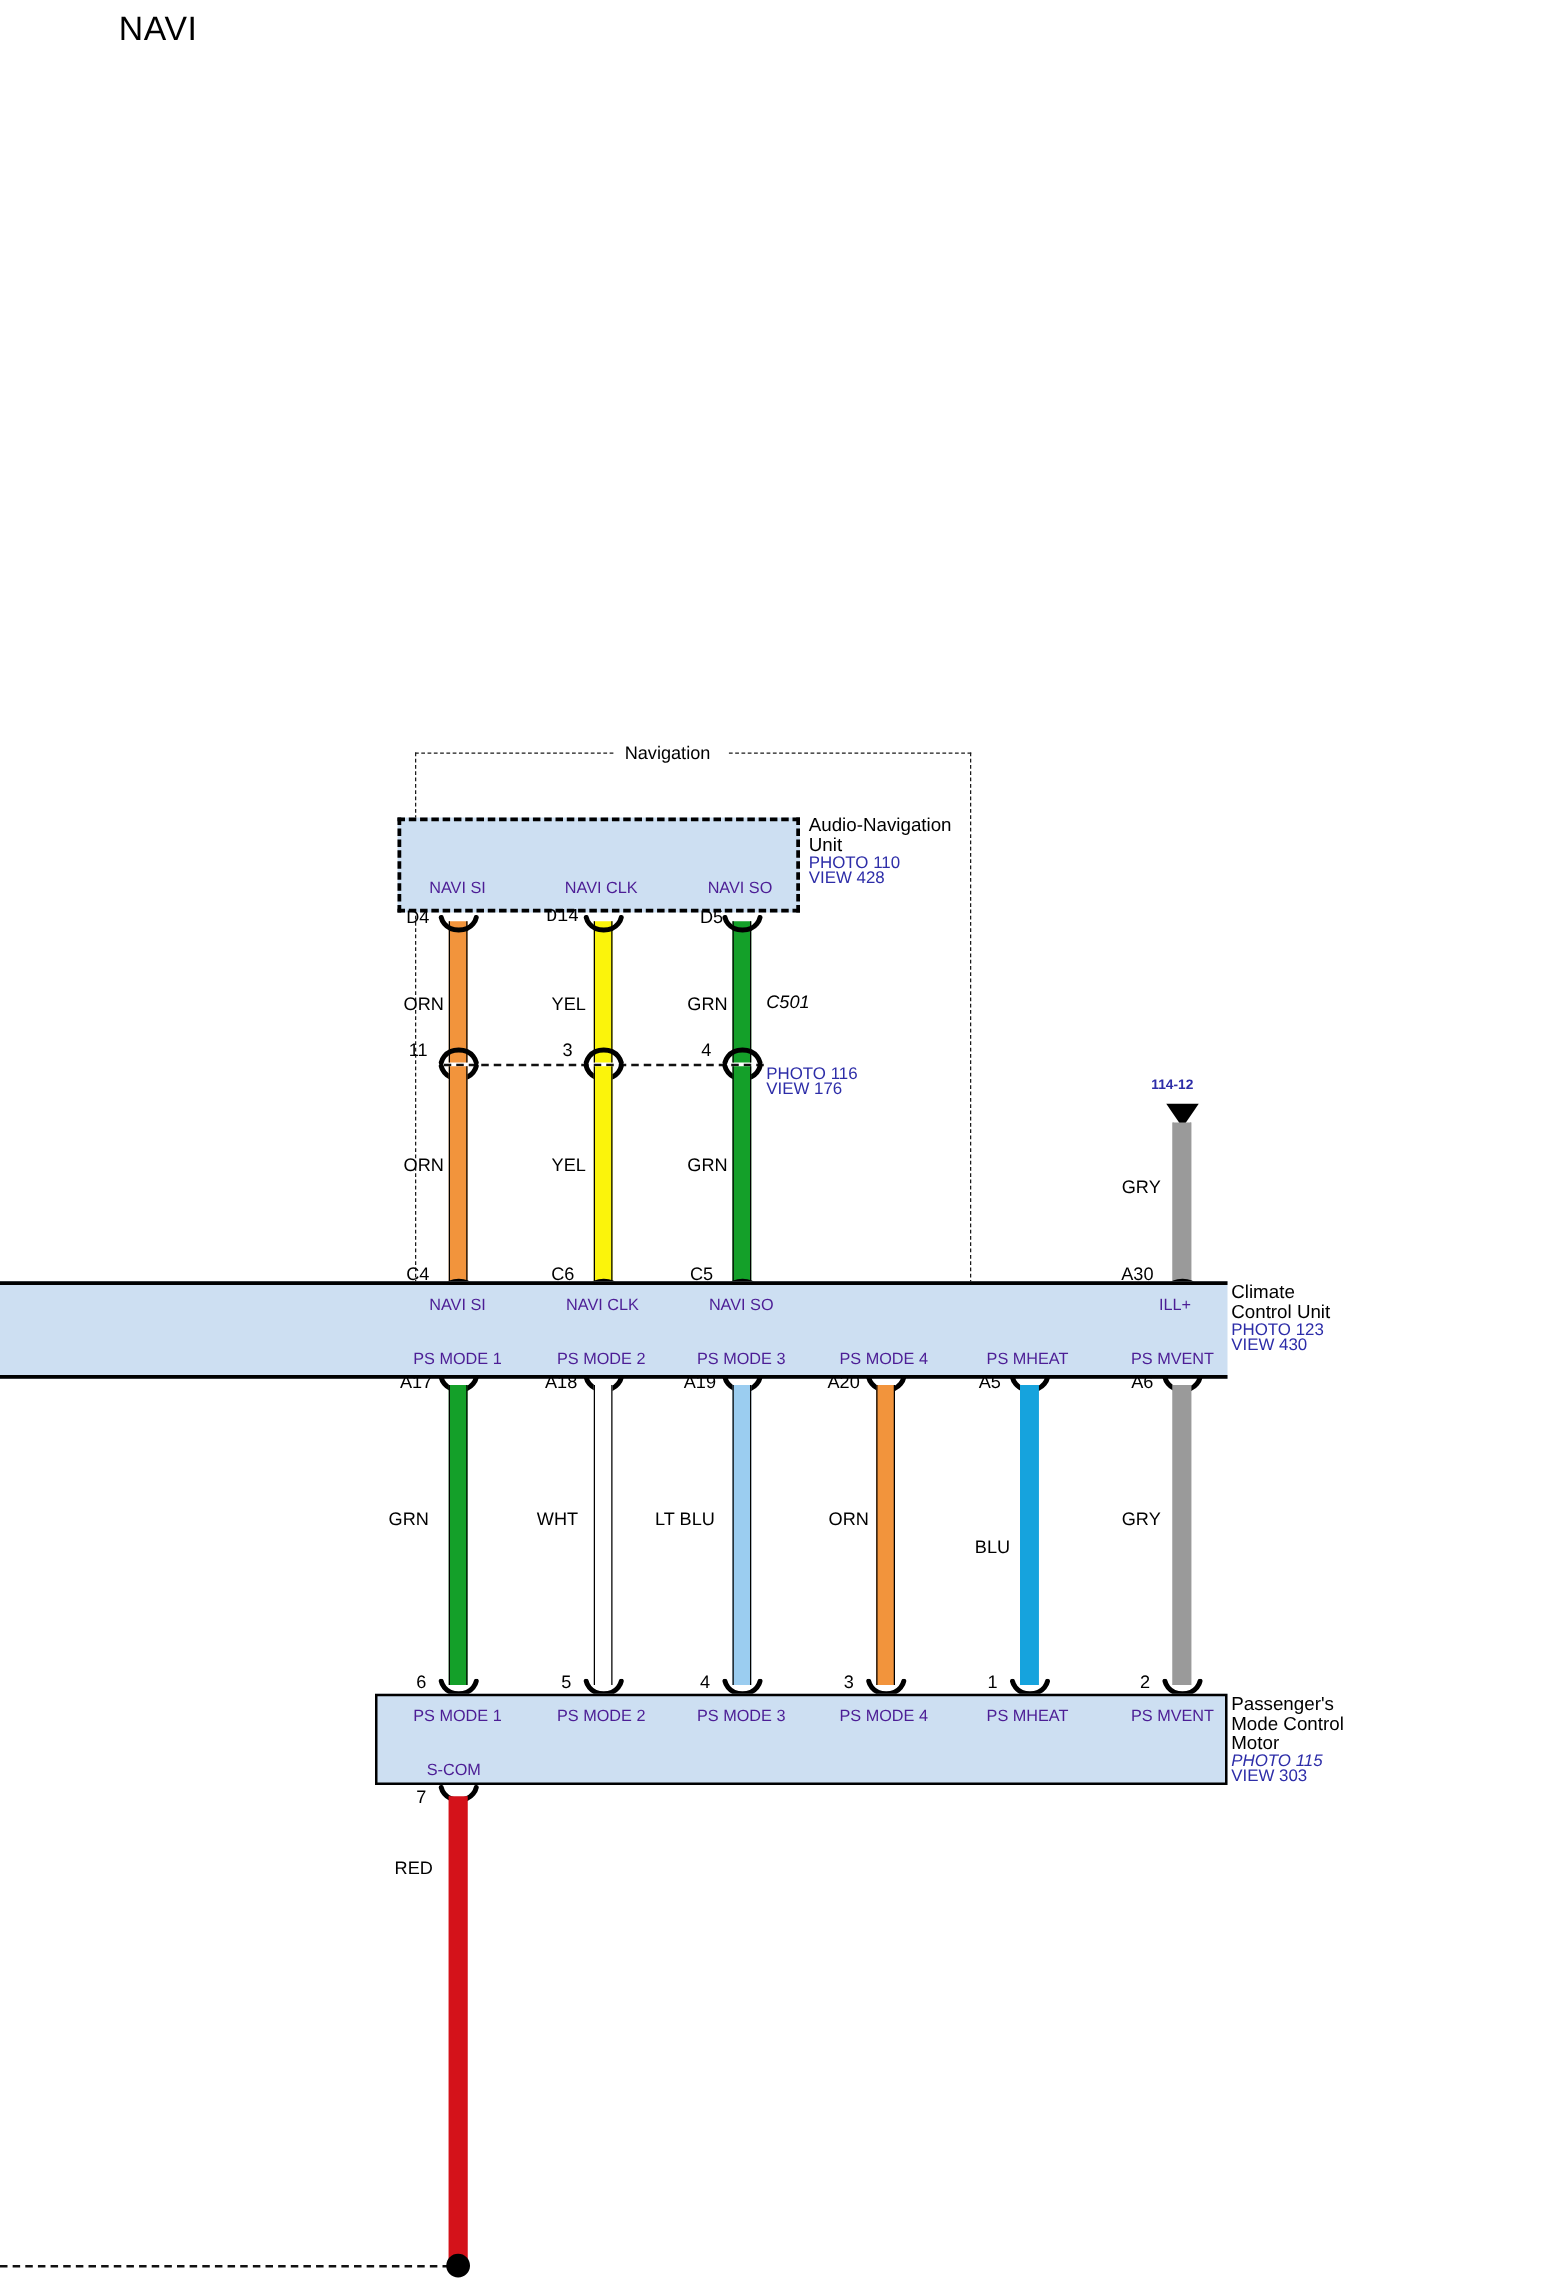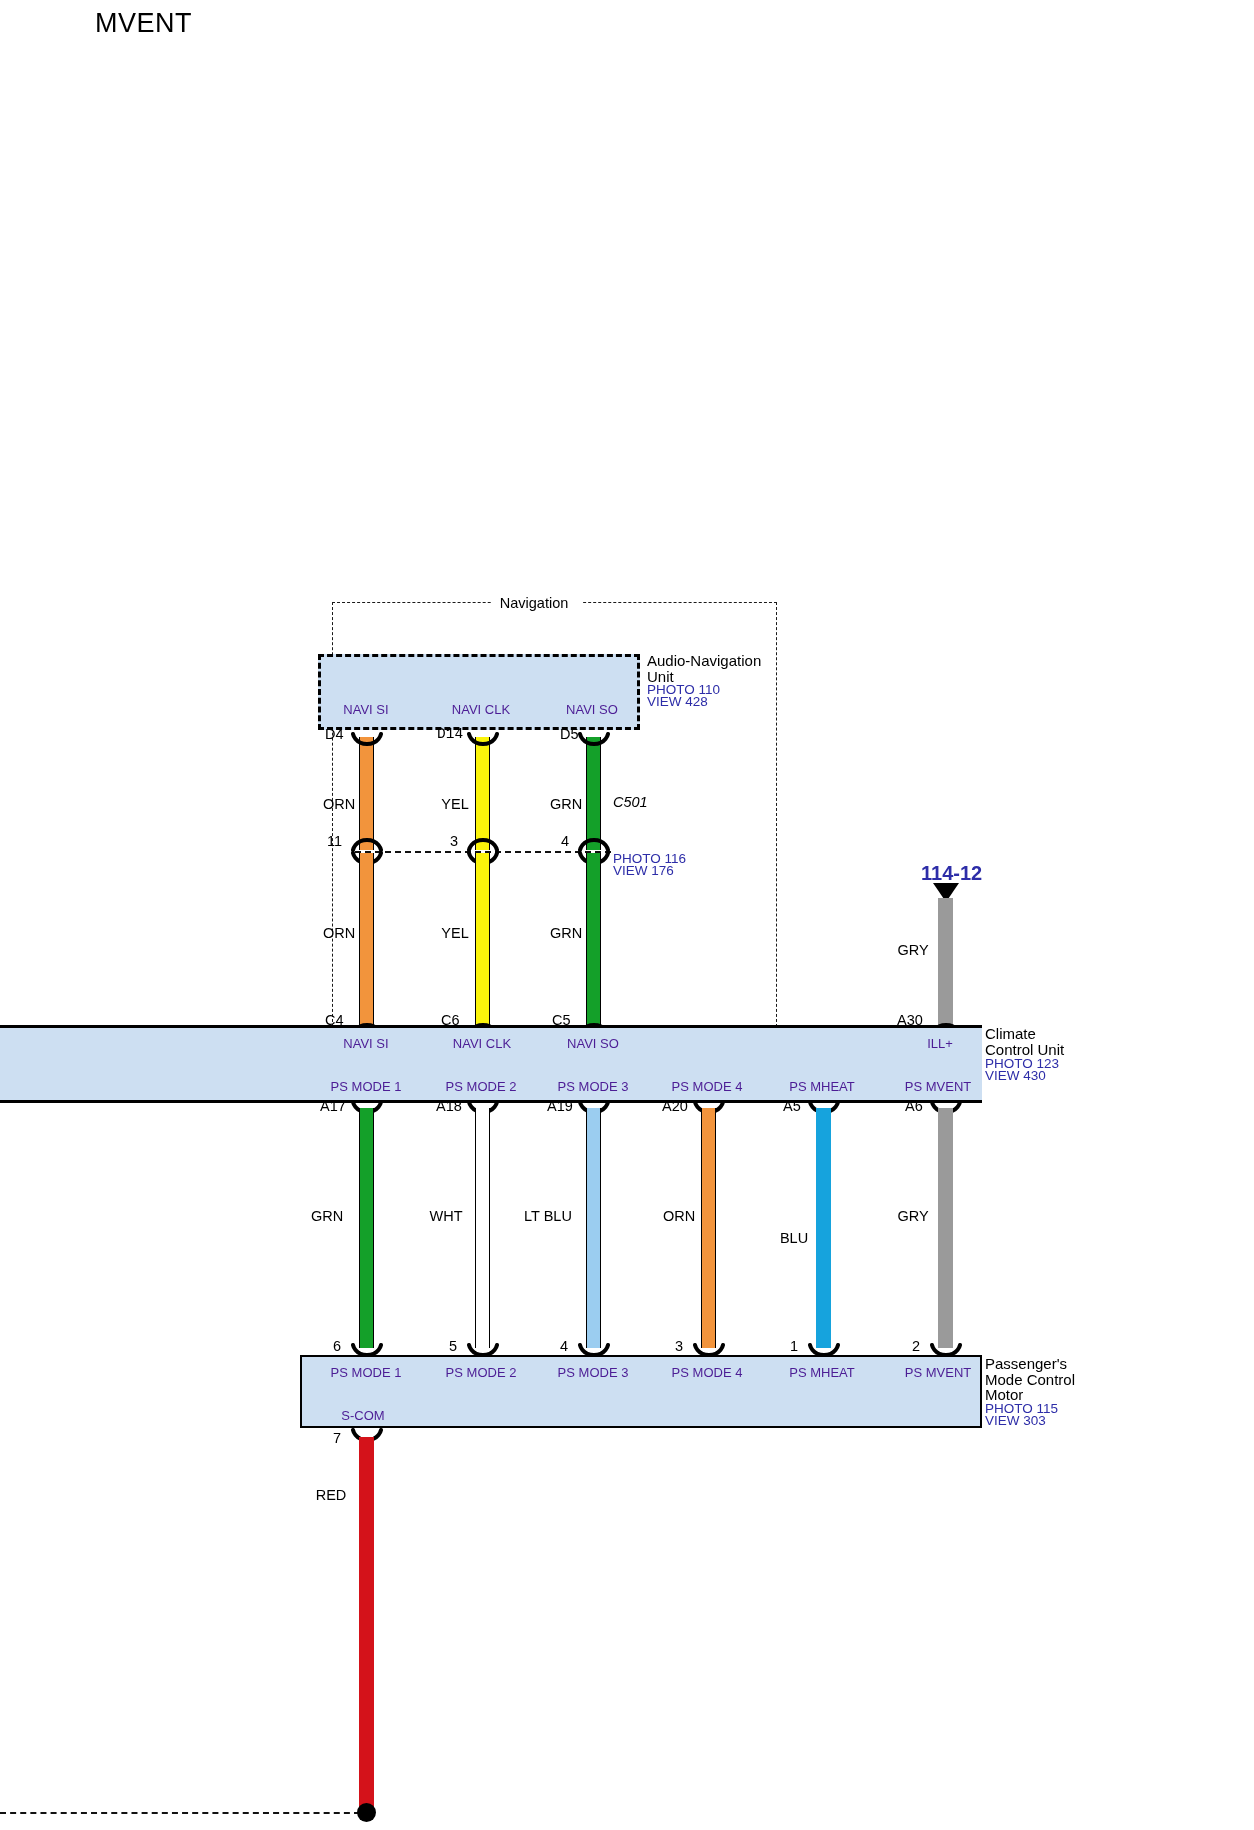--- a/index.html
+++ b/index.html
@@ -117,21 +117,21 @@
     border-left: 13px solid transparent;
     border-right: 13px solid transparent;
     border-top: 19px solid #000;
   }
 </style>
 </head>
 <body>
 
 <div id="page">
 
-  <div class="abs page-title">MVENT</div>
+  <div class="abs page-title">NAVI</div>
 
   <div class="abs nav-box" style="left:332px; top:602px; width:445px; height:425px;"></div>
 
   <div class="abs nav-title-mask" style="left:492px; top:594px; width:90px;"></div>
   <div class="abs lbl ctr" style="left:534px; top:595px;">Navigation</div>
 
   <div class="abs box-dashed" style="left:318px; top:654px; width:322px; height:76px;"></div>
 
   <div class="abs lbl-name" style="left:647px; top:653px;">
     <div>Audio-Navigation</div>
@@ -217,21 +217,21 @@
 
   <div class="abs wire" style="left:359px; top:853px; height:173px; background:#f2943c;"></div>
   <div class="abs lbl ctr" style="left:339px; top:925px;">ORN</div>
 
   <div class="abs wire" style="left:475px; top:853px; height:173px; background:#fbf40b;"></div>
   <div class="abs lbl ctr" style="left:455px; top:925px;">YEL</div>
 
   <div class="abs wire" style="left:586px; top:853px; height:173px; background:#14a029;"></div>
   <div class="abs lbl ctr" style="left:566px; top:925px;">GRN</div>
 
-  <div class="abs lbl-blue" style="left:921px; top:862px; font-size:20px; font-weight:bold;">114-12</div>
+  <div class="abs lbl-blue" style="left:921px; top:862px; font-size:11px; font-weight:bold;">114-12</div>
   <div class="abs tri-down" style="left:933px; top:883px;"></div>
   <div class="abs wire" style="left:938px; top:898px; height:128px; background:#9a9a9a; border-left-color:#9a9a9a; border-right-color:#9a9a9a;"></div>
   <div class="abs lbl ctr" style="left:913px; top:942px;">GRY</div>
 
   <div class="abs term" style="left:350px; top:1021px;">
     <svg width="34" height="16" viewBox="0 0 34 16">
         <path d="M3 14 C3 14, 5 4, 17 4 C29 4, 31 14, 31 14" stroke="#000" stroke-width="4" fill="none" stroke-linecap="round"></path>
       </svg>
   </div>
   <div class="abs term" style="left:466px; top:1021px;">
@@ -379,21 +379,21 @@
   <div class="abs lbl-sm ctr" style="left:822px; top:1365px;">PS MHEAT</div>
   <div class="abs lbl-sm ctr" style="left:938px; top:1365px;">PS MVENT</div>
 
   <div class="abs lbl-sm ctr" style="left:363px; top:1408px;">S-COM</div>
 
   <div class="abs lbl-name" style="left:985px; top:1356px;">
     <div>Passenger's</div>
     <div>Mode Control</div>
     <div>Motor</div>
   </div>
-  <div class="abs lbl-blue" style="left:985px; top:1401px;">PHOTO 115</div>
+  <div class="abs lbl-blue" style="left:985px; top:1401px;font-style:italic;">PHOTO 115</div>
   <div class="abs lbl-blue" style="left:985px; top:1413px;">VIEW 303</div>
 
   <div class="abs term" style="left:350px; top:1428px;">
     <svg width="34" height="16" viewBox="0 0 34 16">
         <path d="M3 2 C3 2, 5 12, 17 12 C29 12, 31 2, 31 2" stroke="#000" stroke-width="4" fill="none" stroke-linecap="round"></path>
       </svg>
   </div>
   <div class="abs lbl" style="left:333px; top:1430px;">7</div>
 
   <div class="abs wire" style="left:359px; top:1437px; height:372px; background:#d4121a; border-left-color:#d4121a; border-right-color:#d4121a;"></div>

